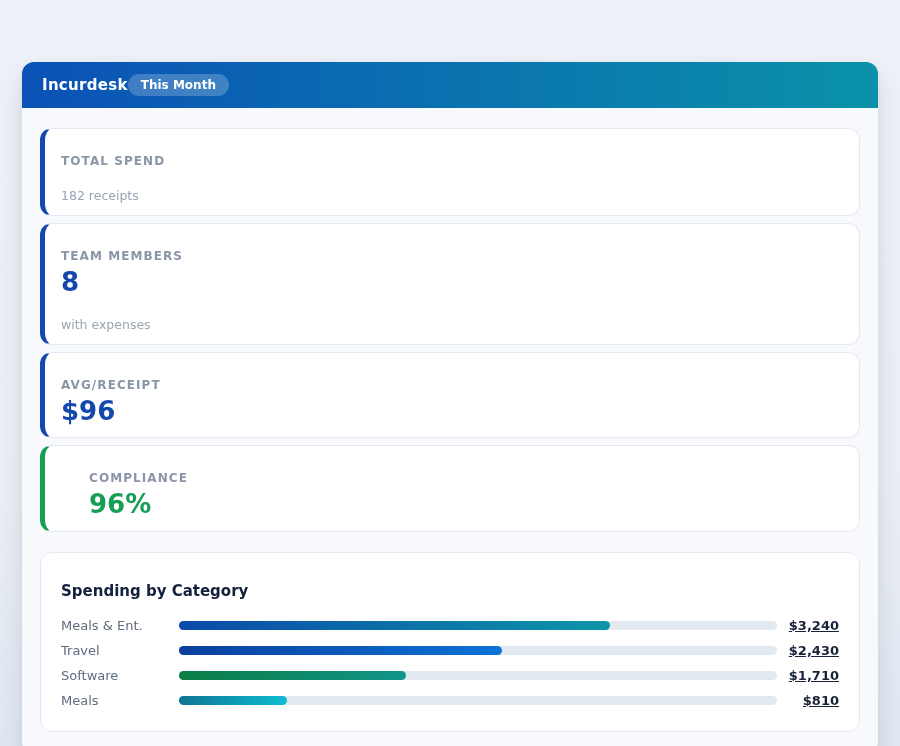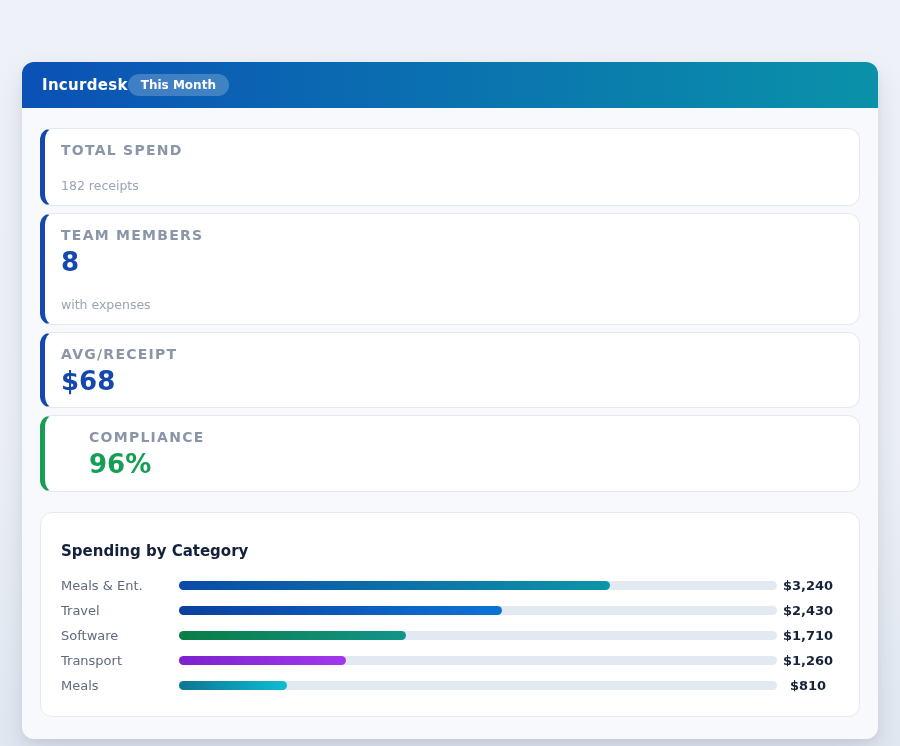--- a/index.html
+++ b/index.html
@@ -45,25 +45,26 @@
   .body { padding: 20px 18px 22px 18px; }
   .stat-card {
     background: #ffffff;
     border: 1px solid #e4e9f1;
     border-left: 5px solid #1548ac;
     border-radius: 12px;
     padding: 13px 16px 12px 16px;
     margin-bottom: 7px;
   }
   .stat-label {
-    font-size: 14px;
+    font-size: 12px;
     font-weight: bold;
     color: #8b95a8;
     letter-spacing: 0.09em;
     text-transform: uppercase;
+    margin-top: 12px;
   }
   .stat-value {
     font-size: 26px;
     font-weight: bold;
     color: #1548ac;
     margin-top: 5px;
     line-height: 1.1;
   }
   .stat-sub {
     font-size: 12.5px;
@@ -105,24 +106,25 @@
   .bar-fill {
     position: absolute;
     left: 0; top: 0;
     height: 9px;
     border-radius: 5px;
     width: 0;
   }
   .cat-amount {
     width: 62px;
     flex: 0 0 62px;
-    text-align: center;
+    text-align: right;
     font-size: 13px;
     font-weight: bold;
     color: #18233a;
+    text-decoration: underline;
   }
 </style>
 </head>
 <body>
 
 <div class="app">
 
   <div class="header" style="background: linear-gradient(90deg, rgb(11, 81, 182), rgb(10, 146, 169));">
     <div class="app-title">Incurdesk</div>
     <button class="badge">This Month</button>
@@ -136,21 +138,21 @@
     </div>
 
     <div class="stat-card" style="border-left-color: rgb(21, 72, 172);">
       <div class="stat-label">TEAM MEMBERS</div>
       <div class="stat-value" style="color: rgb(21, 72, 172);">8</div>
       <div class="stat-sub">with expenses</div>
     </div>
 
     <div class="stat-card" style="border-left-color: rgb(21, 72, 172);">
       <div class="stat-label">AVG/RECEIPT</div>
-      <div class="stat-value" style="color: rgb(21, 72, 172);">$68</div>
+      <div class="stat-value" style="color: rgb(21, 72, 172);">$96</div>
 
     </div>
 
     <div class="stat-card" style="border-left-color: rgb(21, 158, 84); padding-left: 44px;">
       <div class="stat-label">COMPLIANCE</div>
       <div class="stat-value" style="color: rgb(21, 158, 84);">96%</div>
 
     </div>
 
     <div class="panel">
@@ -173,27 +175,20 @@
       </div>
 
       <div class="cat-row">
         <div class="cat-label">Software</div>
         <div class="bar-track" style="background: rgb(227, 233, 240);">
             <div class="bar-fill" style="width: 38%; background: linear-gradient(90deg, rgb(10, 125, 69), rgb(17, 148, 138));"></div>
           </div>
         <div class="cat-amount">$1,710</div>
       </div>
 
-      <div class="cat-row">
-        <div class="cat-label">Transport</div>
-        <div class="bar-track" style="background: rgb(227, 233, 240);">
-            <div class="bar-fill" style="width: 28%; background: linear-gradient(90deg, rgb(124, 34, 206), rgb(162, 56, 236));"></div>
-          </div>
-        <div class="cat-amount">$1,260</div>
-      </div>
 
       <div class="cat-row">
         <div class="cat-label">Meals</div>
         <div class="bar-track" style="background: rgb(227, 233, 240);">
             <div class="bar-fill" style="width: 18%; background: linear-gradient(90deg, rgb(14, 117, 147), rgb(15, 188, 212));"></div>
           </div>
         <div class="cat-amount">$810</div>
       </div>
 
     </div>

